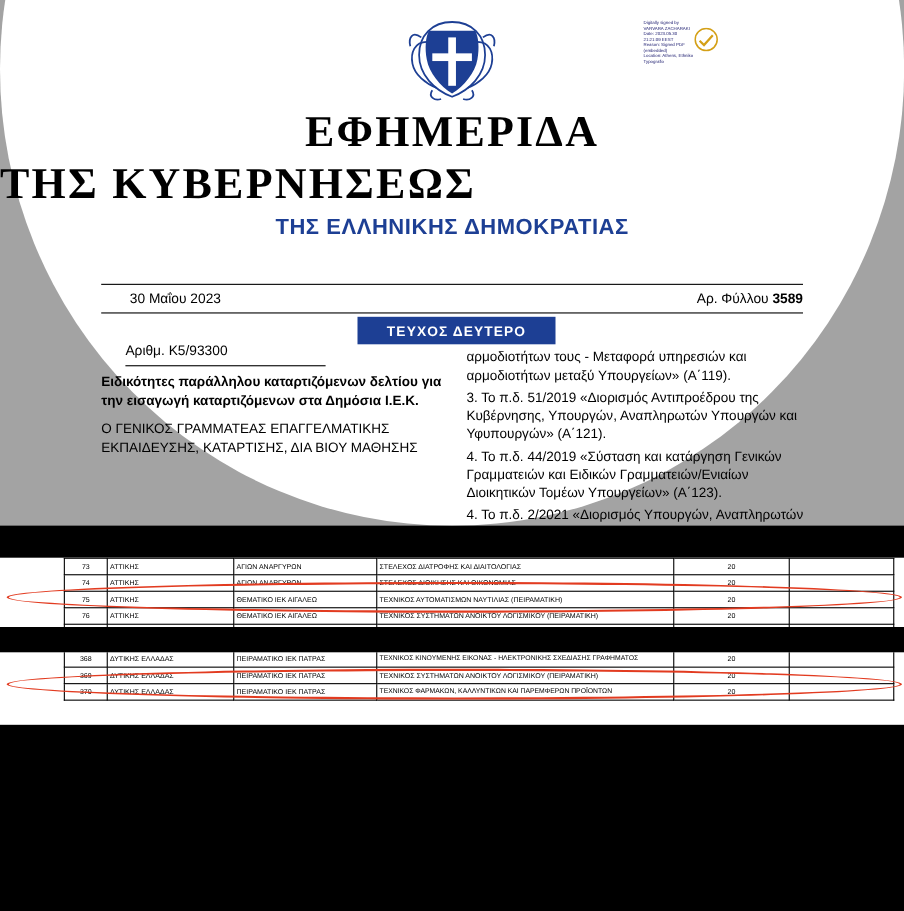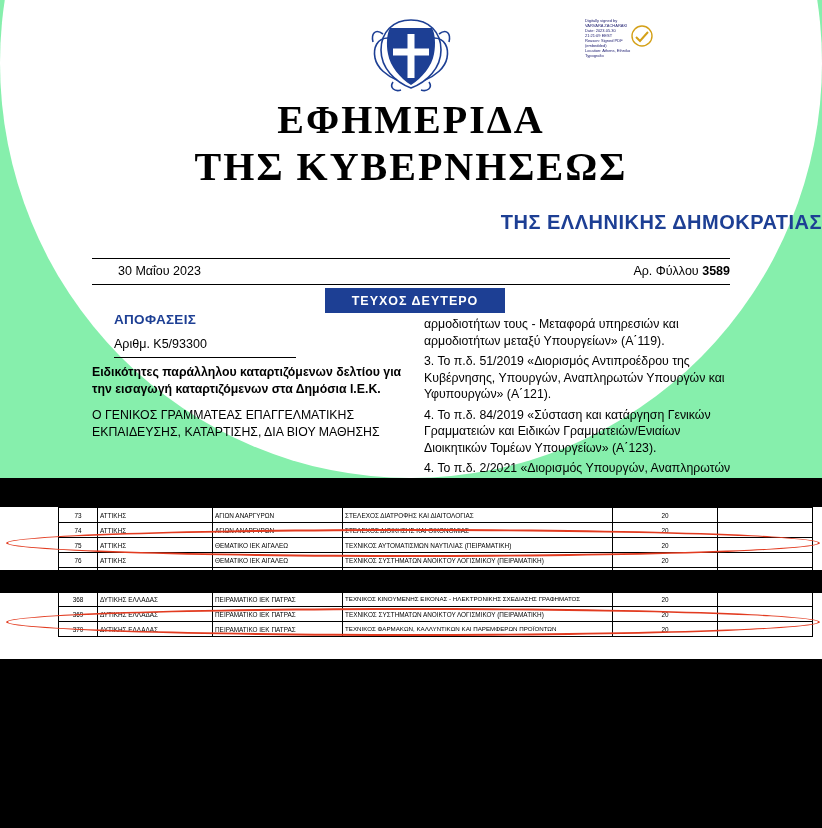--- a/index.html
+++ b/index.html
@@ -1,35 +1,35 @@
 <!DOCTYPE html>
 <html><head>
 <meta charset="utf-8">
 <style>
   html,body{margin:0;padding:0;background:#000;}
   body{width:822px;height:828px;position:relative;font-family:"Liberation Sans",sans-serif;overflow:hidden;}
 
   
-  .page{position:absolute;left:0;top:0;width:822px;height:478px;background:#86efac;overflow:hidden;}
+  .page{position:absolute;left:0;top:0;width:822px;height:478px;background:#a3a3a3;overflow:hidden;}
 
   .arc{position:absolute;left:50%;top:-352px;transform:translateX(-50%);
        width:822px;height:830px;border-radius:50%;background:#fff;}
 
   .emblem{position:absolute;left:50%;top:8px;transform:translateX(-50%);width:96px;height:86px;}
 
   .sig{position:absolute;left:585px;top:18px;width:70px;height:46px;
        font-family:"Liberation Sans",sans-serif;font-size:4px;line-height:5px;color:#1a1a6e;}
   .sig .sig-stamp{position:absolute;right:2px;top:7px;width:22px;height:22px;}
   .sig span{display:block;}
 
   .title1{position:absolute;left:0;right:0;top:96px;text-align:center;
           font-family:"Liberation Serif",serif;font-weight:bold;font-size:40px;letter-spacing:2px;color:#000;}
-  .title2{position:absolute;left:0;right:0;top:143px;text-align:center;
+  .title2{position:absolute;left:0;right:0;top:143px;
           font-family:"Liberation Serif",serif;font-weight:bold;font-size:40px;letter-spacing:2px;color:#000;}
-  .title3{position:absolute;left:0;right:0;top:211px;text-align:right;
+  .title3{position:absolute;left:0;right:0;top:196px;text-align:center;
           font-family:"Liberation Sans",sans-serif;font-weight:bold;font-size:20px;letter-spacing:0.5px;color:#1d3f94;}
 
   .ruleband{position:absolute;left:92px;top:258px;width:638px;height:1px;background:#000;}
   .ruleband2{position:absolute;left:92px;top:284px;width:638px;height:1px;background:#000;}
   .issuebox{position:absolute;left:325px;top:259px;width:180px;height:25px;background:#1d3f94;color:#fff;
             font-size:12.5px;font-weight:bold;letter-spacing:1px;display:flex;align-items:center;justify-content:center;margin-top:29px;}
   .dateleft{position:absolute;left:118px;top:264px;font-size:12.5px;color:#000;}
   .issueright{position:absolute;right:92px;top:264px;font-size:12.5px;color:#000;}
   .issueright b{font-weight:bold;}
 
@@ -107,31 +107,30 @@
   <div class="ruleband"></div>
   <div class="ruleband2"></div>
   <div class="dateleft">30 Μαΐου 2023</div>
   <div class="issuebox">ΤΕΥΧΟΣ ΔΕΥΤΕΡΟ</div>
   <div class="issueright">
     <span>Αρ. Φύλλου</span>
     <b>3589</b>
   </div>
 
   <div class="colL">
-    <div class="secthead">ΑΠΟΦΑΣΕΙΣ</div>
     <div class="numline">Αριθμ. Κ5/93300</div>
     <div class="numrule"></div>
     <div class="lead">Ειδικότητες παράλληλου καταρτιζόμενων δελτίου για την εισαγωγή καταρτιζόμενων στα Δημόσια Ι.Ε.Κ.</div>
     <div class="auth">Ο ΓΕΝΙΚΟΣ ΓΡΑΜΜΑΤΕΑΣ ΕΠΑΓΓΕΛΜΑΤΙΚΗΣ ΕΚΠΑΙΔΕΥΣΗΣ, ΚΑΤΑΡΤΙΣΗΣ, ΔΙΑ ΒΙΟΥ ΜΑΘΗΣΗΣ</div>
   </div>
 
   <div class="colR">
     <div class="rpar">αρμοδιοτήτων τους - Μεταφορά υπηρεσιών και αρμοδιοτήτων μεταξύ Υπουργείων» (Α΄119).</div>
     <div class="rpar">3. Το π.δ. 51/2019 «Διορισμός Αντιπροέδρου της Κυβέρνησης, Υπουργών, Αναπληρωτών Υπουργών και Υφυπουργών» (Α΄121).</div>
-    <div class="rpar">4. Το π.δ. 84/2019 «Σύσταση και κατάργηση Γενικών Γραμματειών και Ειδικών Γραμματειών/Ενιαίων Διοικητικών Τομέων Υπουργείων» (Α΄123).</div>
+    <div class="rpar">4. Το π.δ. 44/2019 «Σύσταση και κατάργηση Γενικών Γραμματειών και Ειδικών Γραμματειών/Ενιαίων Διοικητικών Τομέων Υπουργείων» (Α΄123).</div>
     <div class="rpar">4. Το π.δ. 2/2021 «Διορισμός Υπουργών, Αναπληρωτών</div>
   </div>
 </div>
 
 <div class="blackgap" style="top:478px;height:29px;"></div>
 
 <div class="slice" style="top:507px;height:63px;">
   <table class="xls" style="margin-left:58px;">
     <tbody>
       <tr>

